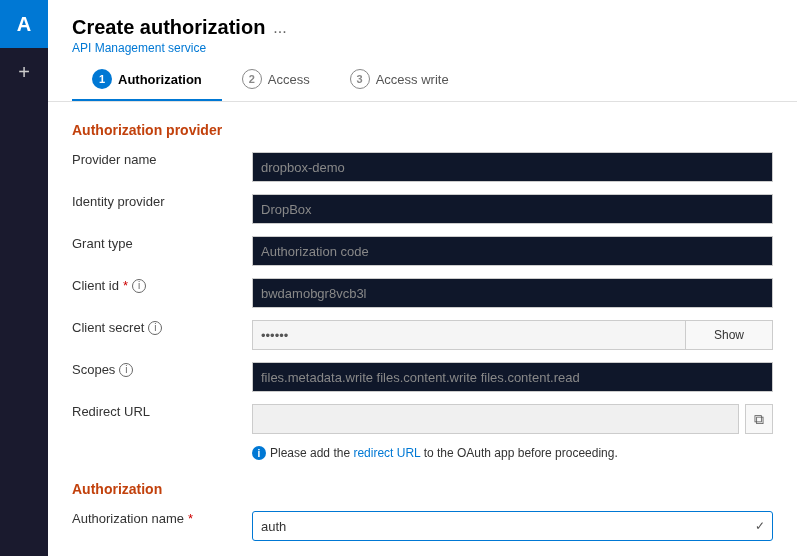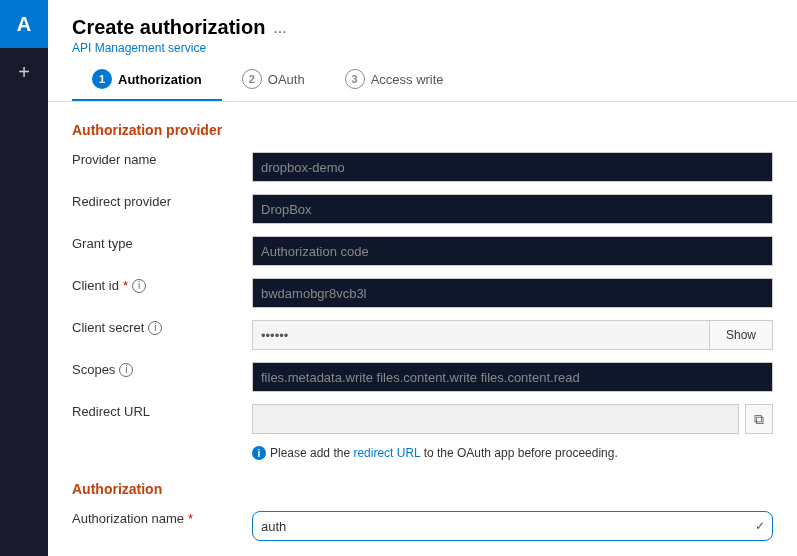--- a/index.html
+++ b/index.html
@@ -184,21 +184,21 @@
       height: 30px;
       border: 1px solid #ccc;
       border-right: none;
       padding: 0 8px;
       font-size: 13px;
       color: #555;
       background: #f5f5f5;
     }
     .show-btn {
       height: 30px;
-      padding: 0 16px;
+      padding: 0 28px;
       border: 1px solid #ccc;
       background: #f8f8f8;
       cursor: pointer;
       font-size: 12px;
       color: #333;
     }
 
     .redirect-row {
       display: flex;
       align-items: center;
@@ -261,21 +261,21 @@
     .select-wrapper {
       flex: 1;
       position: relative;
       display: flex;
       align-items: center;
     }
     .select-wrapper select {
       width: 100%;
       height: 30px;
       border: 1.5px solid #0078d4;
-      border-radius: 8px;
+      border-radius: 3px;
       padding: 0 28px 0 8px;
       font-size: 13px;
       color: #333;
       background: #fff;
       appearance: none;
       outline: none;
       cursor: pointer;
     }
     .select-chevron {
       position: absolute;
@@ -304,42 +304,42 @@
       <span class="header-ellipsis">...</span>
     </div>
     <div class="header-subtitle">API Management service</div>
     <div class="tabs">
       <div class="tab active">
         <div class="tab-circle filled">1</div>
         <span>Authorization</span>
       </div>
       <div class="tab">
         <div class="tab-circle outline">2</div>
-        <span>OAuth</span>
+        <span>Access</span>
       </div>
       <div class="tab">
         <div class="tab-circle outline">3</div>
         <span>Access write</span>
       </div>
     </div>
   </div>
 
   <div class="form-area">
     <div class="section-title">Authorization provider</div>
 
     <div class="form-row">
       <div class="form-label">
         <span>Provider name</span>
       </div>
       <input class="form-input readonly" type="text" readonly="" value="dropbox-demo" style="">
     </div>
 
     <div class="form-row">
       <div class="form-label">
-        <span>Redirect provider</span>
+        <span>Identity provider</span>
       </div>
       <input class="form-input readonly" type="text" readonly="" value="DropBox" style="">
     </div>
 
     <div class="form-row">
       <div class="form-label">
         <span>Grant type</span>
       </div>
       <input class="form-input readonly" type="text" readonly="" value="Authorization code" style="">
     </div>

